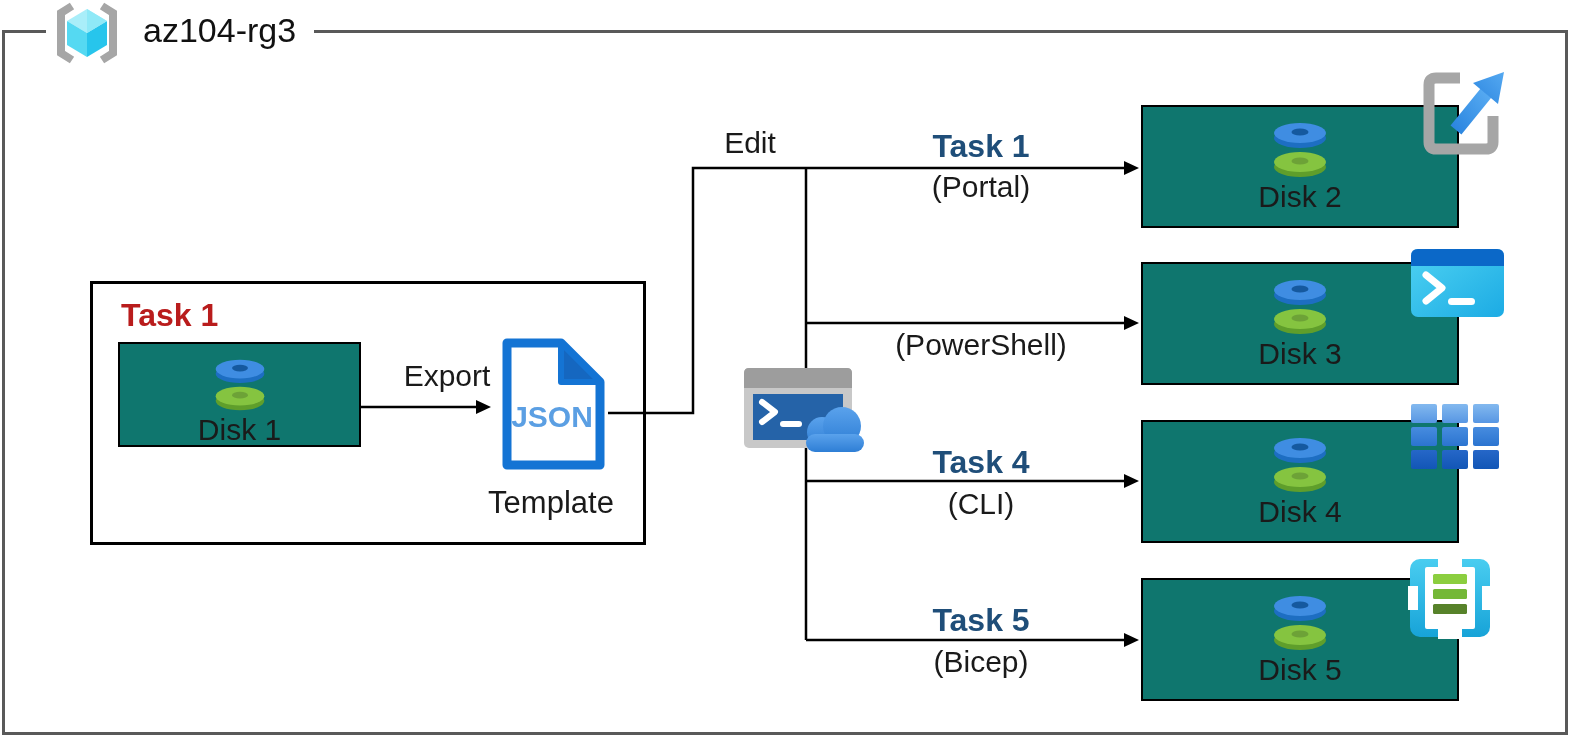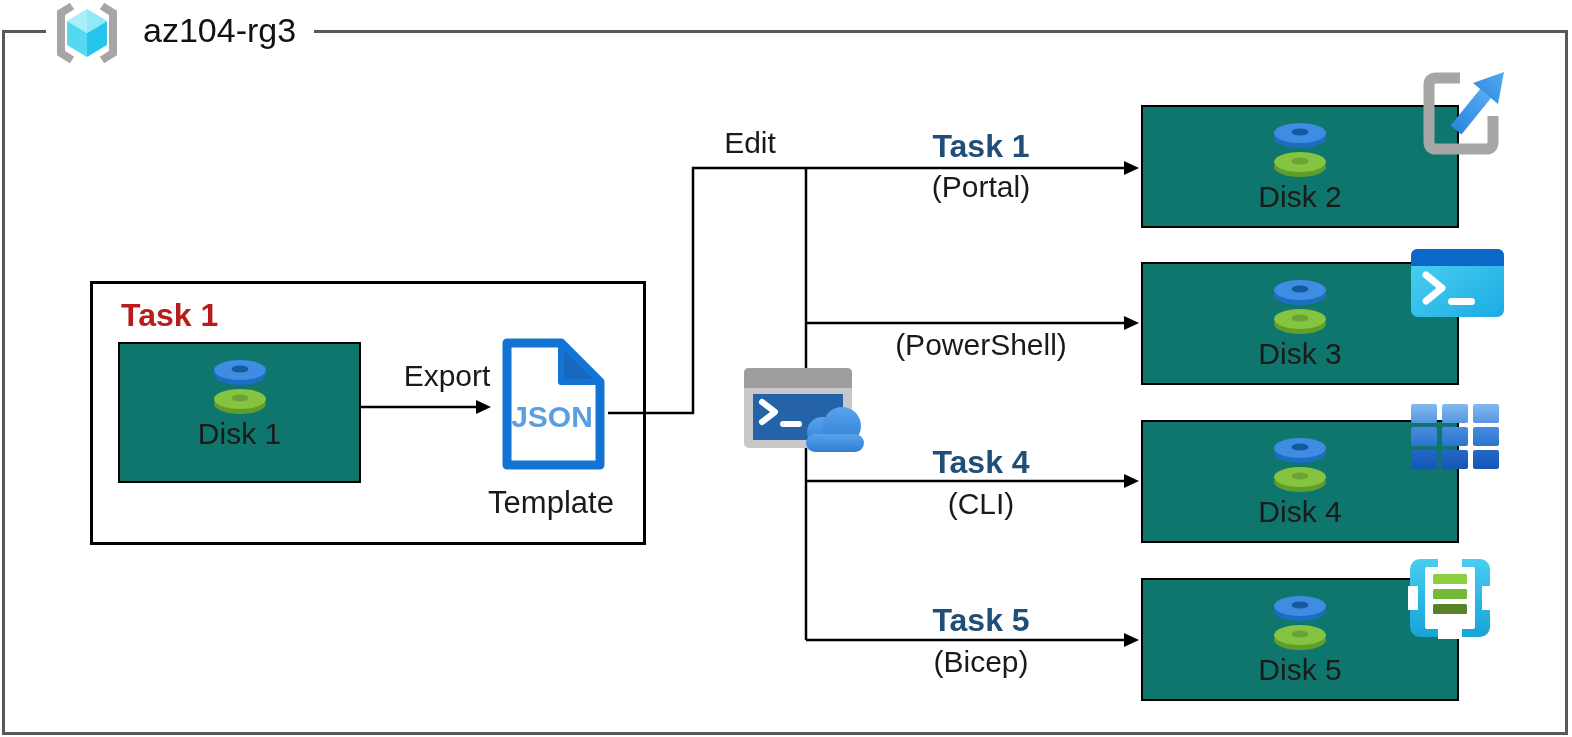--- a/index.html
+++ b/index.html
@@ -13,21 +13,21 @@
   #rg-frame{left:2px;top:30px;width:1566px;height:705px;border:3px solid #595959;box-sizing:border-box;z-index:1;}
   #rg-gap{left:46px;top:24px;width:268px;height:14px;background:#fff;z-index:2;}
   #rg-title{left:143px;top:11px;font-size:34px;color:#111;z-index:4;}
 
   
   .box{box-sizing:border-box;background:#fff;border:3px solid #000;z-index:2;}
   #task1-box{left:90px;top:281px;width:556px;height:264px;}
   #task1-title{left:28px;top:13px;font-weight:bold;font-size:32px;color:#b91c1c;position:absolute;}
   .disk-box{box-sizing:border-box;background:#0f766e;border:2.5px solid #000;z-index:2;
     display:flex;flex-direction:column;align-items:center;justify-content:flex-start;}
-  #disk1-box{left:118px;top:342px;width:243px;height:141px;}
+  #disk1-box{left:118px;top:342px;width:243px;height:105px;}
   .disk-box .disk-svg{margin-top:11px;}
   .disk-label{font-size:30px;color:#1a1a1a;margin-top:2px;line-height:1;}
 
   .disk2{left:1141px;top:105px;width:318px;height:123px;}
   .disk3{left:1141px;top:262px;width:318px;height:123px;}
   .disk4{left:1141px;top:420px;width:318px;height:123px;}
   .disk5{left:1141px;top:578px;width:318px;height:123px;}
 
   
   #lines{left:0;top:0;z-index:3;pointer-events:none;}

